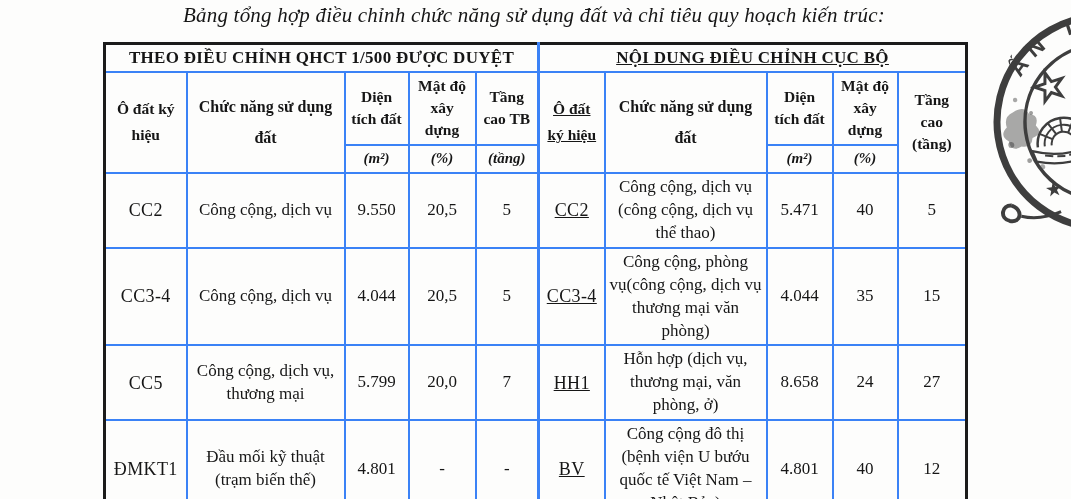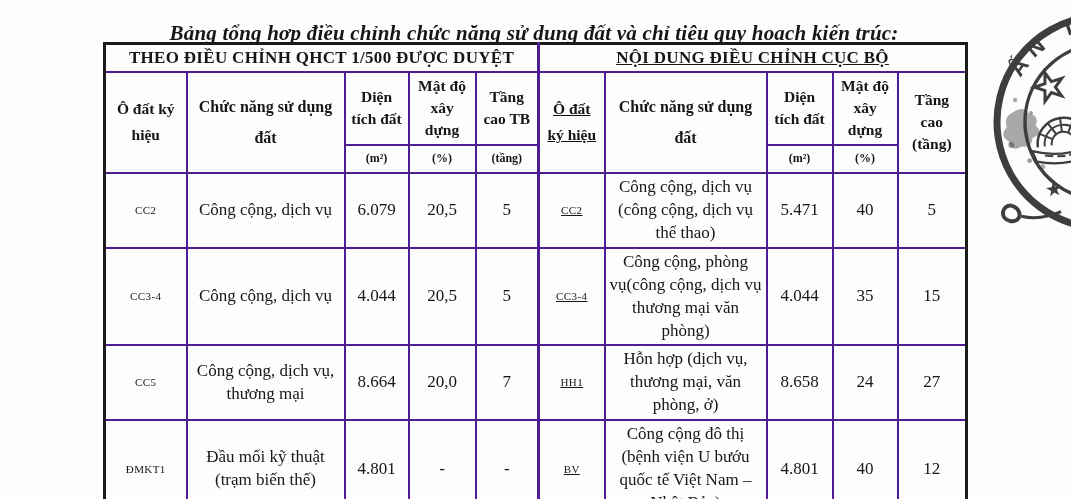--- a/index.html
+++ b/index.html
@@ -3,54 +3,54 @@
 <meta charset="utf-8">
 <style>
   * { margin:0; padding:0; box-sizing:border-box; }
   html,body { background:#ffffff; }
   .page {
     position:relative; width:1071px; height:499px;
     background:#fdfdfc; overflow:hidden;
     font-family:"Liberation Serif", serif; color:#161616;
   }
   .doc-title {
-    position:absolute; top:21px; left:103px; width:862px;
-    text-align:center; font-size:21px; font-weight:bold; font-style:italic;
+    position:absolute; top:3px; left:103px; width:862px;
+    text-align:center; font-size:21px; font-weight:normal; font-style:italic;
     letter-spacing:0.2px; white-space:nowrap;
   }
   table.land-table {
     position:absolute; top:42px; left:103px; width:862px;
     border-collapse:collapse; table-layout:fixed;
     border:3px solid #1b1b1b;
   }
   table.land-table th, table.land-table td {
-    border:2px solid #4c1d95; text-align:center; vertical-align:middle;
+    border:2px solid #3b82f6; text-align:center; vertical-align:middle;
     padding:2px 3px; overflow:hidden;
   }
   .divL { border-left-width:3px !important;text-decoration:underline; }
   tr.r-sec  { height:28px; }
   tr.r-head { height:66px; }
   tr.r-unit { height:28px; }
   tr.row-0 { height:72px; }
   tr.row-1 { height:92px; }
   tr.row-2 { height:72px; }
   tr.row-3 { height:94px; }
   th.sec { font-size:17px; font-weight:bold; letter-spacing:0.3px; }
   th.h   { font-size:15.5px; font-weight:bold; line-height:1.45; }
   th.h-code { line-height:1.7; }
   th.h-fn   { line-height:1.95; font-size:16px;margin-left:40px; }
-  th.u   { font-size:12px; font-weight:bold; }
+  th.u   { font-size:15px; font-weight:bold;font-style:italic; }
   th.h-stack { padding:0; }
   th.h-stack .stack {
     display:flex; flex-direction:column; align-items:center;
     justify-content:center; height:100%;
     font-size:15.5px; font-weight:bold; line-height:1.45;
   }
   td.cell { font-size:17px; line-height:1.35; }
-  td.code { font-size:11px; letter-spacing:0.4px; }
+  td.code { font-size:18px; letter-spacing:0.4px; }
   td.fn   { padding:2px 6px;margin-top:19px; }
   .stamp {
     position:absolute; left:985px; top:0px; width:200px; height:230px;
     pointer-events:none;
   }
 </style>
 </head>
 <body>
 
 <div class="page">
@@ -97,21 +97,21 @@
         <th class="u">(%)</th>
         <th class="u">(tầng)</th>
         <th class="u">(m²)</th>
         <th class="u">(%)</th>
       </tr>
     </thead>
     <tbody>
       <tr class="row-0">
         <td class="cell code">CC2</td>
         <td class="cell fn">Công cộng, dịch vụ</td>
-        <td class="cell">6.079</td>
+        <td class="cell">9.550</td>
         <td class="cell">20,5</td>
         <td class="cell">5</td>
         <td class="cell code divL">CC2</td>
         <td class="cell fn">Công cộng, dịch vụ (công cộng, dịch vụ thể thao)</td>
         <td class="cell">5.471</td>
         <td class="cell">40</td>
         <td class="cell">5</td>
       </tr>
       <tr class="row-1">
         <td class="cell code">CC3-4</td>
@@ -121,21 +121,21 @@
         <td class="cell">5</td>
         <td class="cell code divL">CC3-4</td>
         <td class="cell fn">Công cộng, phòng vụ(công cộng, dịch vụ thương mại văn phòng)</td>
         <td class="cell">4.044</td>
         <td class="cell">35</td>
         <td class="cell">15</td>
       </tr>
       <tr class="row-2">
         <td class="cell code">CC5</td>
         <td class="cell fn">Công cộng, dịch vụ, thương mại</td>
-        <td class="cell">8.664</td>
+        <td class="cell">5.799</td>
         <td class="cell">20,0</td>
         <td class="cell">7</td>
         <td class="cell code divL">HH1</td>
         <td class="cell fn">Hỗn hợp (dịch vụ, thương mại, văn phòng, ở)</td>
         <td class="cell">8.658</td>
         <td class="cell">24</td>
         <td class="cell">27</td>
       </tr>
       <tr class="row-3">
         <td class="cell code">ĐMKT1</td>

